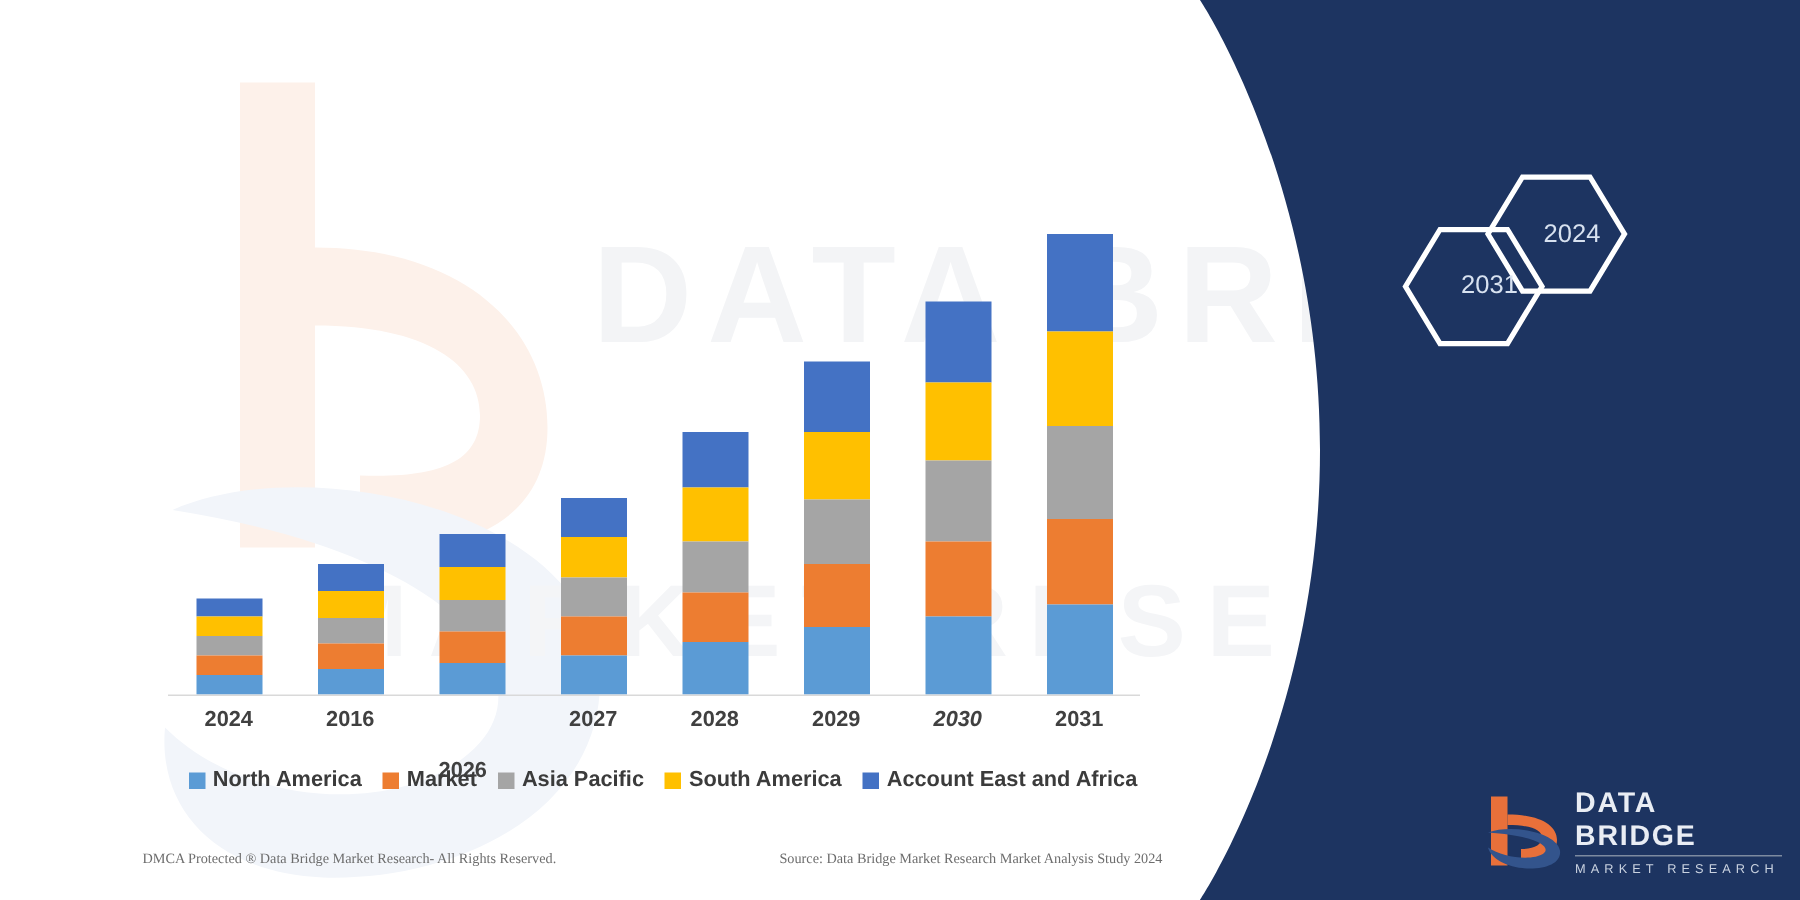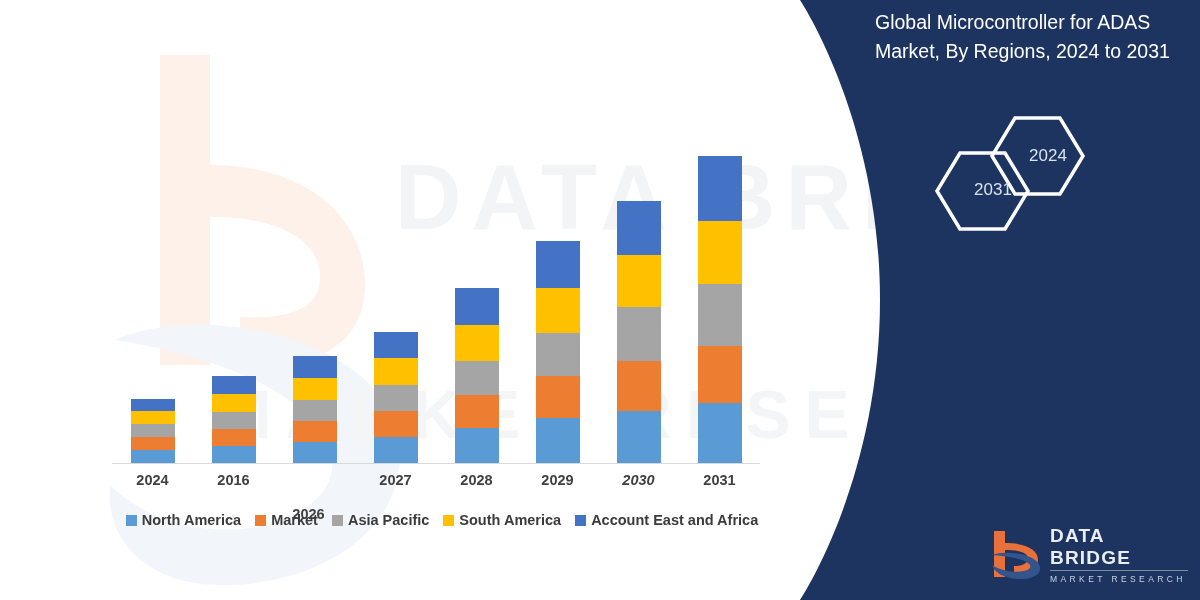--- a/index.html
+++ b/index.html
@@ -244,21 +244,20 @@
     <div class="wm-text-1">DATA BRIDGE</div>
     <div class="wm-text-2">MARKET RESEARCH</div>
   </div>
 
   <div class="panel">
     <svg width="440" height="600" viewBox="0 0 440 600">
       <path d="M440 0 L40 0 C40 0 120 120 120 300 C120 480 40 600 40 600 L440 600 Z" fill="#1d3461"></path>
     </svg>
   </div>
 
-  <div class="panel-title">Global Microcontroller for ADAS Market, By Regions, 2024 to 2031</div>
 
   <div class="hexes">
     <svg width="200" height="135" viewBox="0 0 200 135">
       <polygon points="95,10 140,10 163,48 140,86 95,86 72,48" fill="none" stroke="#ffffff" stroke-width="3.5"></polygon>
       <polygon points="40,45 85,45 108,83 85,121 40,121 17,83" fill="none" stroke="#ffffff" stroke-width="3.5"></polygon>
     </svg>
     <div class="hex-label" style="left:43px; top:72px; width:60px; text-align:center;">2031</div>
     <div class="hex-label" style="left:98px; top:38px; width:60px; text-align:center;">2024</div>
   </div>
 
@@ -366,14 +365,18 @@
           <span class="swatch" style="background: rgb(255, 192, 0);"></span>
           <span>South America</span>
         </div>
         <div class="legend-item">
           <span class="swatch" style="background: rgb(68, 114, 196);"></span>
           <span>Account East and Africa</span>
         </div>
       </div>
   </div>
 
+  <div class="footer">
+    <div>DMCA Protected ® Data Bridge Market Research- All Rights Reserved.</div>
+    <div>Source: Data Bridge Market Research  Market Analysis Study 2024</div>
+  </div>
 
 </div>
 
 </body></html>

